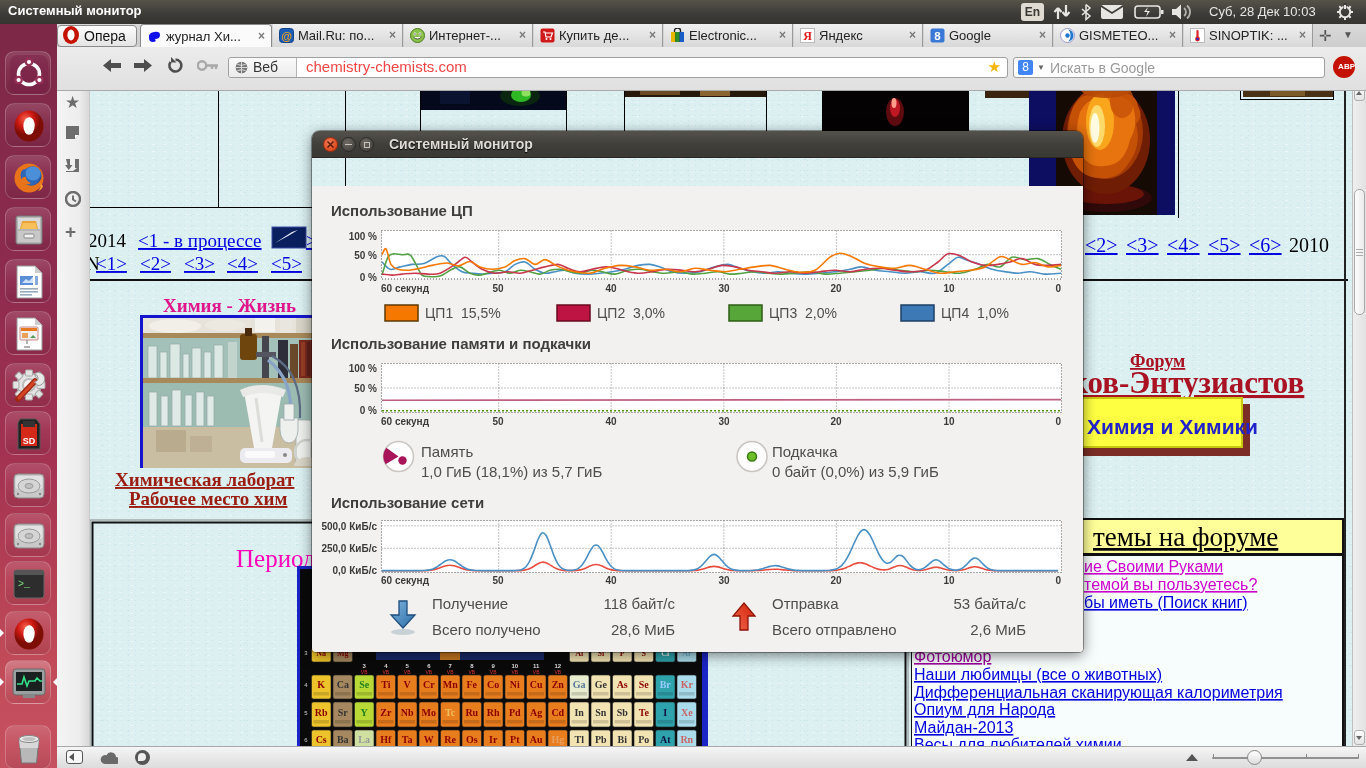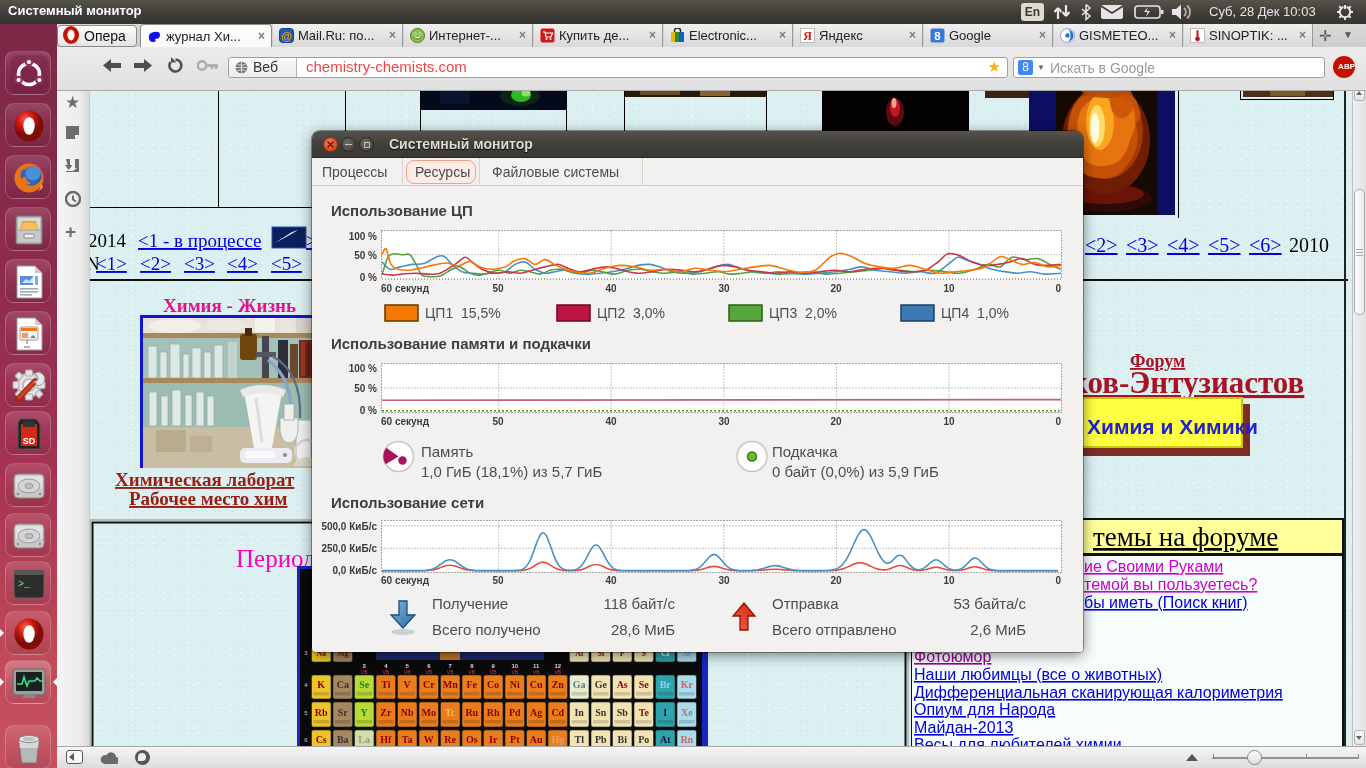--- a/index.html
+++ b/index.html
@@ -811,32 +811,20 @@
     <div class="wbtn" style="left:11px;background:radial-gradient(circle at 40% 35%,#f27d5a,#df4b20 70%);border:1px solid #9e2e0e"></div>
     <svg style="position:absolute;left:14px;top:9px" width="9" height="9" viewBox="0 0 9 9">
         <path d="M1.5,1.5 L7.5,7.5 M7.5,1.5 L1.5,7.5" stroke="#5e1c08" stroke-width="1.6"></path>
       </svg>
     <div class="wbtn" style="left:29px;background:radial-gradient(circle at 40% 35%,#6e6a64,#4a4742 70%);border:1px solid #2a2926"></div>
     <div style="position:absolute;left:33px;top:12.5px;width:7px;height:1.8px;background:#c5c0b8"></div>
     <div class="wbtn" style="left:47px;background:radial-gradient(circle at 40% 35%,#6e6a64,#4a4742 70%);border:1px solid #2a2926"></div>
     <div style="position:absolute;left:51.5px;top:10.5px;width:6px;height:6px;border:1.6px solid #c5c0b8"></div>
     <div class="t">Системный монитор</div>
   </div>
-  <div id="wtabs">
-    <div class="wtab" style="left:0;width:91px;border-right:1px solid #d5d1cc">
-        <span style="position:absolute;left:10px;top:6px">Процессы</span>
-      </div>
-    <div class="wtab" style="left:92px;width:74px">
-        <div style="position:absolute;left:2px;top:2px;right:2px;bottom:2px;border:1px solid #f1a185;border-radius:8px;background:#fcece5"></div>
-        <span style="position:absolute;left:11px;top:6px">Ресурсы</span>
-      </div>
-    <div class="wtab" style="left:167px;width:164px;border-left:1px solid #d5d1cc;border-right:1px solid #d5d1cc">
-        <span style="position:absolute;left:12px;top:6px">Файловые системы</span>
-      </div>
-  </div>
   <div id="wbody"></div>
   <svg class="abs" style="left:0;top:0" width="771" height="521" viewBox="312 131 771 521" xmlns="http://www.w3.org/2000/svg">
 
     <text x="331" y="216" font-size="15" font-weight="bold" fill="#3e3e3e">Использование ЦП</text>
     <g>
       <rect x="381.5" y="230.5" width="680" height="48.5" fill="#fff" stroke="#555" stroke-width="1" stroke-dasharray="1,2"></rect>
       <g stroke="#888" stroke-width="1" stroke-dasharray="1,2">
         <line x1="498.7" y1="230.5" x2="498.7" y2="279"></line>
         <line x1="611.2" y1="230.5" x2="611.2" y2="279"></line>
         <line x1="723.8" y1="230.5" x2="723.8" y2="279"></line>

